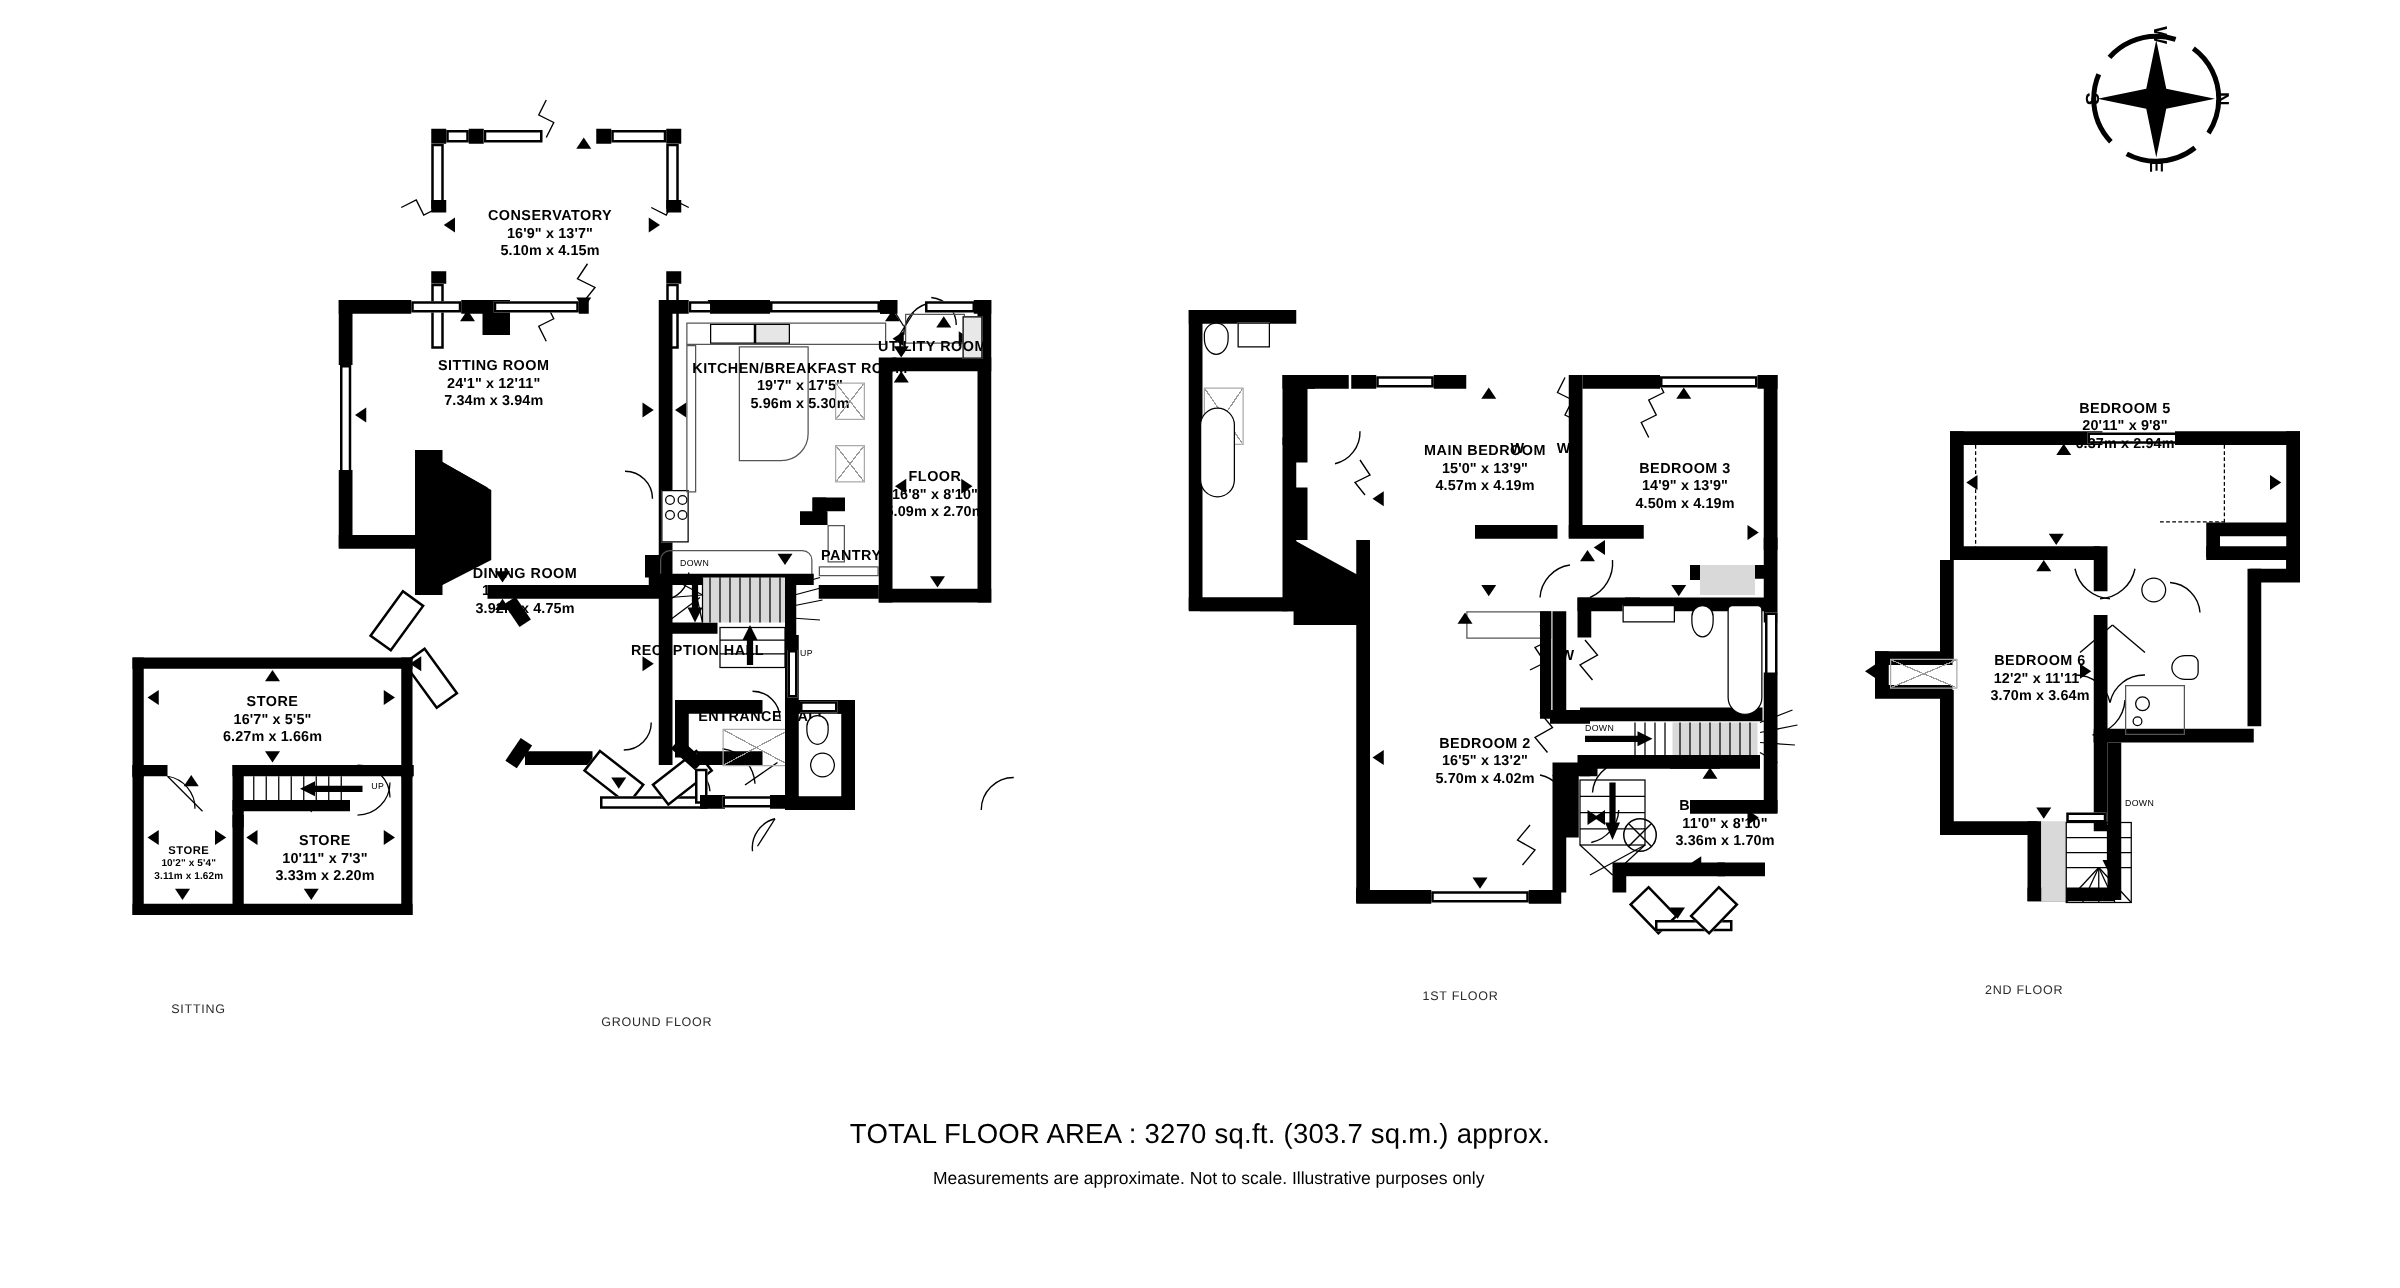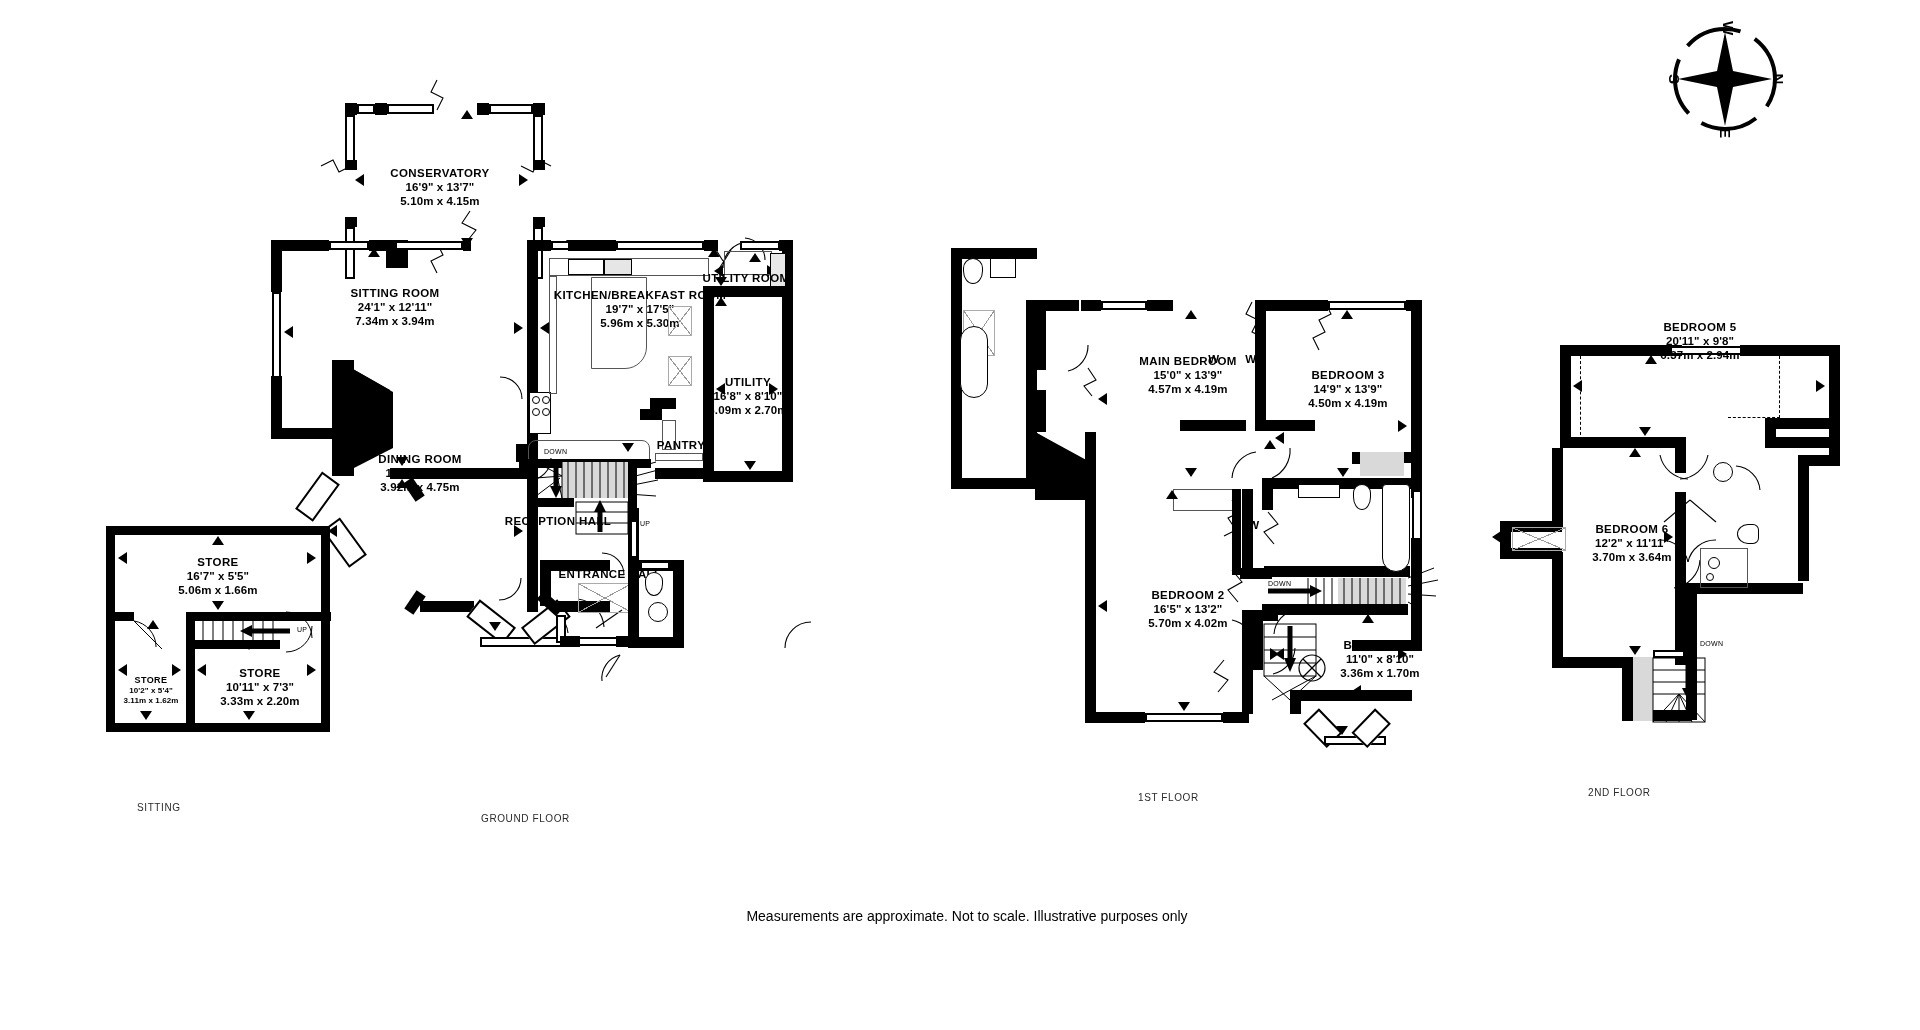--- a/index.html
+++ b/index.html
@@ -230,21 +230,21 @@
     </div>
 
     <div class="w" style="left:703px;top:296px;width:11px;height:186px;"></div>
     <div class="w" style="left:782px;top:296px;width:11px;height:186px;"></div>
     <div class="w" style="left:703px;top:471px;width:90px;height:11px;"></div>
     <div class="ar up" style="left:715px;top:297px;"></div>
     <div class="ar lf" style="left:716px;top:383px;"></div>
     <div class="ar rt" style="left:769px;top:383px;"></div>
     <div class="ar dn" style="left:744px;top:461px;"></div>
     <div class="lbl" style="left:690px;top:375px;width:116px;">
-      <div class="rname">UTILITY</div>
+      <div class="rname">FLOOR</div>
       <div class="rdim">16'8"  x 8'10"</div>
       <div class="rdim">5.09m  x 2.70m</div>
     </div>
 
     <div class="hatchx" style="left:668px;top:306px;width:24px;height:30px;"></div>
     <div class="hatchx" style="left:668px;top:356px;width:24px;height:30px;"></div>
 
     <div class="w" style="left:650px;top:398px;width:26px;height:11px;"></div>
     <div class="w" style="left:650px;top:398px;width:11px;height:22px;"></div>
     <div class="w" style="left:640px;top:409px;width:22px;height:11px;"></div>
@@ -395,21 +395,21 @@
         <path d="M286 652 a26 26 0 0 0 26 -26"></path>
         <path d="M134 621 a26 26 0 0 1 22 26"></path>
         <path d="M134 621 l28 28"></path>
       </g>
     </svg>
     <div class="tinytxt" style="left:297px;top:626px;">UP</div>
 
     <div class="lbl" style="left:128px;top:555px;width:180px;">
       <div class="rname">STORE</div>
       <div class="rdim">16'7"  x 5'5"</div>
-      <div class="rdim">5.06m  x 1.66m</div>
+      <div class="rdim">6.27m  x 1.66m</div>
     </div>
     <div class="lbl" style="left:115px;top:675px;width:72px;">
       <div class="rname sm">STORE</div>
       <div class="rdim sm">10'2"  x 5'4"</div>
       <div class="rdim sm">3.11m  x 1.62m</div>
     </div>
     <div class="lbl" style="left:196px;top:666px;width:128px;">
       <div class="rname">STORE</div>
       <div class="rdim">10'11"  x 7'3"</div>
       <div class="rdim">3.33m  x 2.20m</div>
@@ -665,16 +665,17 @@
       <div class="rdim">3.70m  x 3.64m</div>
     </div>
   </div>
 
   <div class="floorlbl" style="left:137px;top:802px;">SITTING</div>
   <div class="floorlbl" style="left:481px;top:813px;">GROUND FLOOR</div>
   <div class="floorlbl" style="left:1138px;top:792px;">1ST FLOOR</div>
   <div class="floorlbl" style="left:1588px;top:787px;">2ND FLOOR</div>
 
   <div id="footer" style="top:894px;">
+    <div id="total">TOTAL FLOOR AREA : 3270 sq.ft. (303.7 sq.m.) approx.</div>
     <div class="fnote" style="margin-top:12px;">Measurements are approximate.  Not to scale.  Illustrative purposes only</div>
   </div>
 
 </div>
 
 </body></html>

